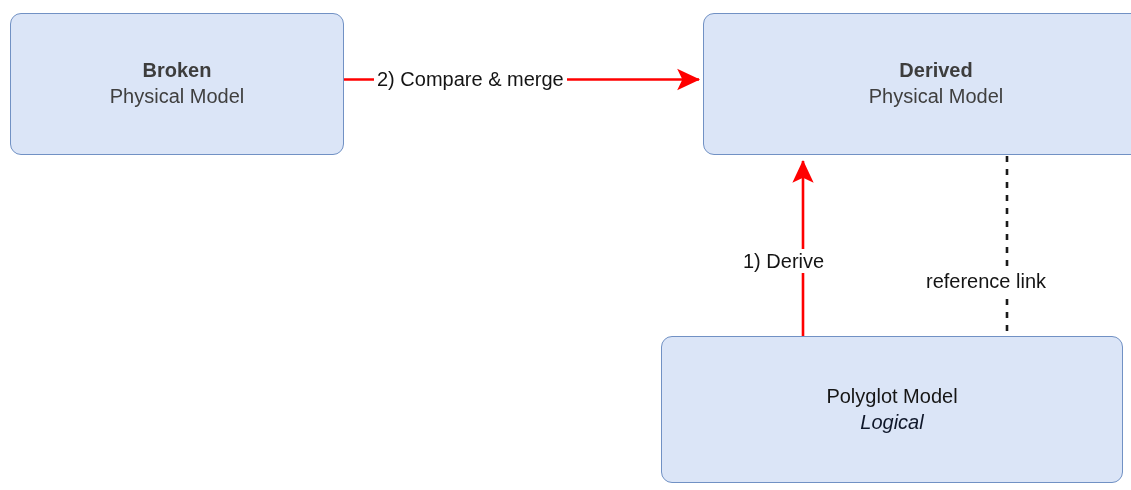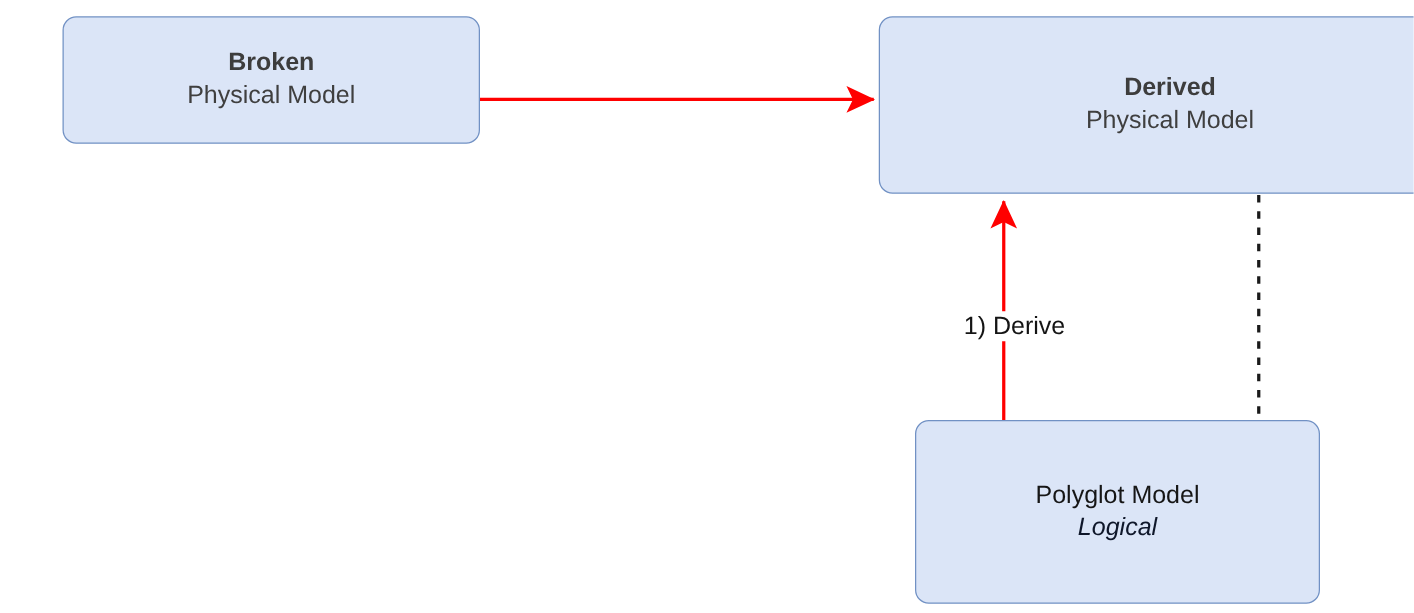--- a/index.html
+++ b/index.html
@@ -87,32 +87,34 @@
       </marker>
     </defs>
 
     <line x1="344" y1="79.5" x2="699" y2="79.5" stroke="#ff0000" stroke-width="2.6" marker-end="url(#redarrow)"></line>
 
     <line x1="803" y1="336" x2="803" y2="161" stroke="#ff0000" stroke-width="2.6" marker-end="url(#redarrow)"></line>
 
     <line x1="1007" y1="156" x2="1007" y2="336" stroke="#1a1a1a" stroke-width="2.6" stroke-dasharray="6 7"></line>
   </svg>
 
-  <div class="node node-broken" style="left:10px; top:13px; width:334px; height:102px;margin-left:40px;">
+  <div class="node node-broken" style="left:10px; top:13px; width:334px; height:142px;">
     <div class="line1">Broken</div>
     <div class="line2">Physical Model</div>
   </div>
 
   <div class="node node-derived" style="left:703px; top:13px; width:466px; height:142px;">
     <div class="line1">Derived</div>
     <div class="line2">Physical Model</div>
   </div>
 
-  <div class="node node-polyglot" style="left:732px; top:336px; width:324px; height:147px;">
+  <div class="node node-polyglot" style="left:661px; top:336px; width:462px; height:147px;">
     <div class="line1">Polyglot Model</div>
     <div class="line2">Logical</div>
   </div>
 
+  <div class="edge-label" style="left:374px; top:67px;">2) Compare &amp; merge</div>
 
-  <div class="edge-label" style="left:768px; top:249px;">1) Derive</div>
+  <div class="edge-label" style="left:740px; top:249px;">1) Derive</div>
 
+  <div class="edge-label" style="left:923px; top:269px;">reference link</div>
 
 </div>
 
 </body></html>

